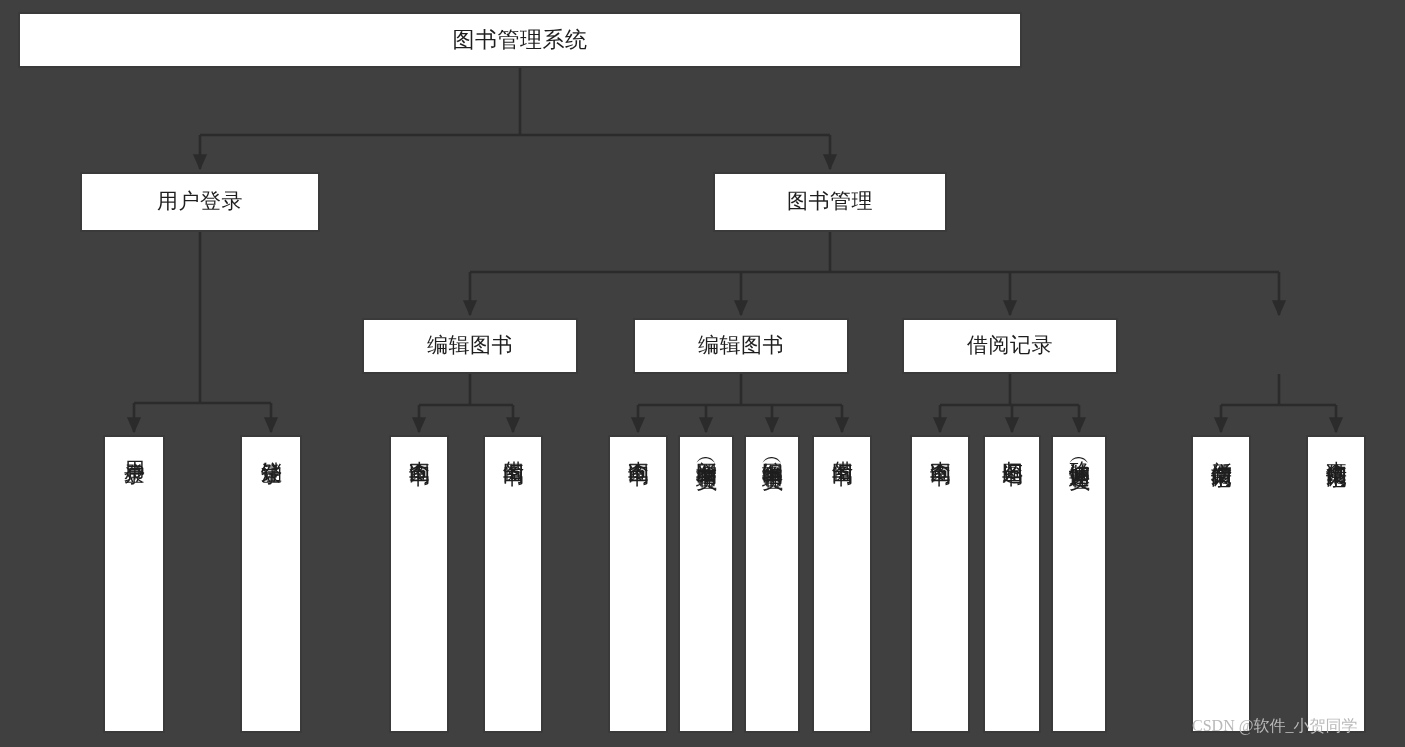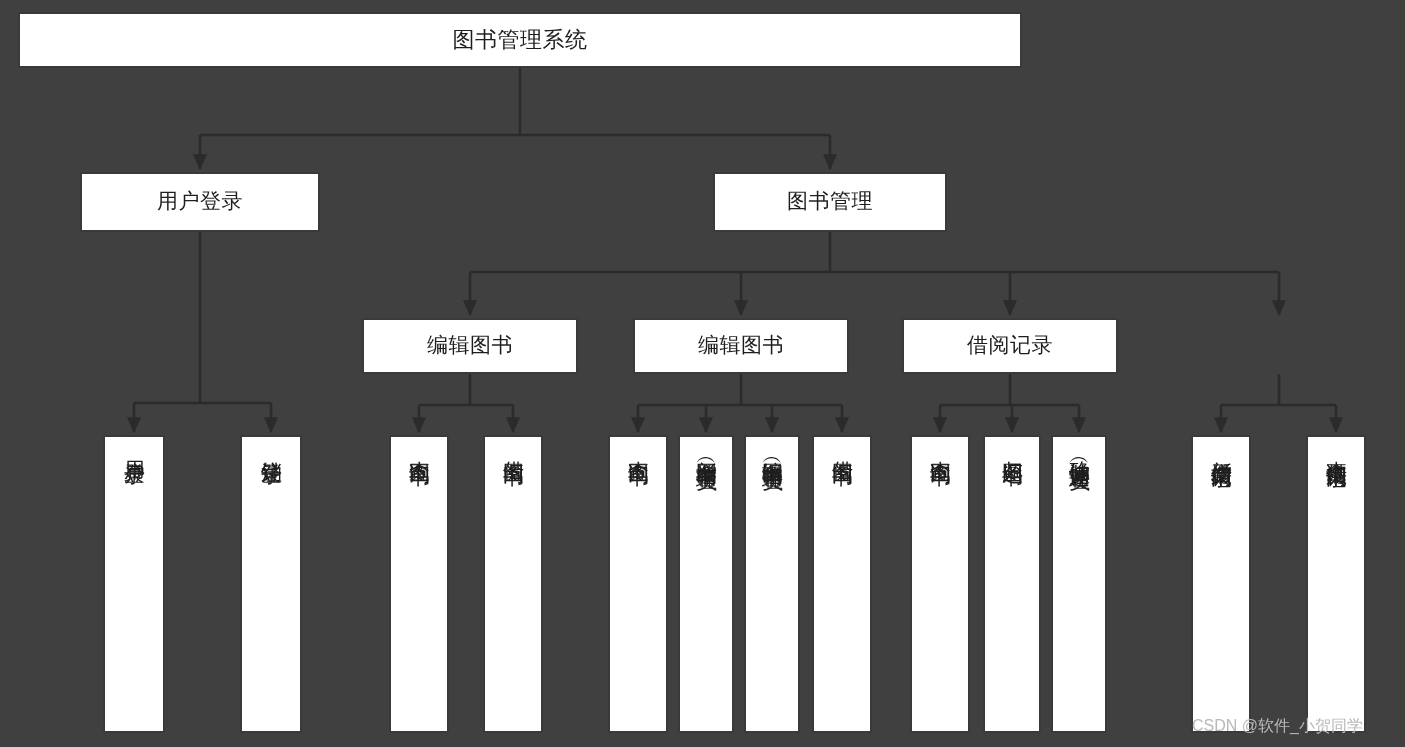--- a/index.html
+++ b/index.html
@@ -65,21 +65,21 @@
     line-height: 1;
     letter-spacing: 1.5px;
     white-space: nowrap;
   }
   .watermark {
     position: absolute;
     color: #b9b9b9;
     font-size: 16px;
     white-space: nowrap;
     z-index: 3;
-    font-family: Liberation Sans, sans-serif;
+    font-family: Liberation Serif, serif;
   }
 </style>
 </head>
 <body>
 
 <div id="canvas" style="background: #404040;">
 
   <svg id="edges" viewBox="0 0 1405 747" width="1405" height="747" xmlns="http://www.w3.org/2000/svg">
     <defs>
       <marker id="arrow" viewBox="0 0 10 10" refX="9.2" refY="5" markerWidth="6.2" markerHeight="6.2" orient="auto-start-reverse">

